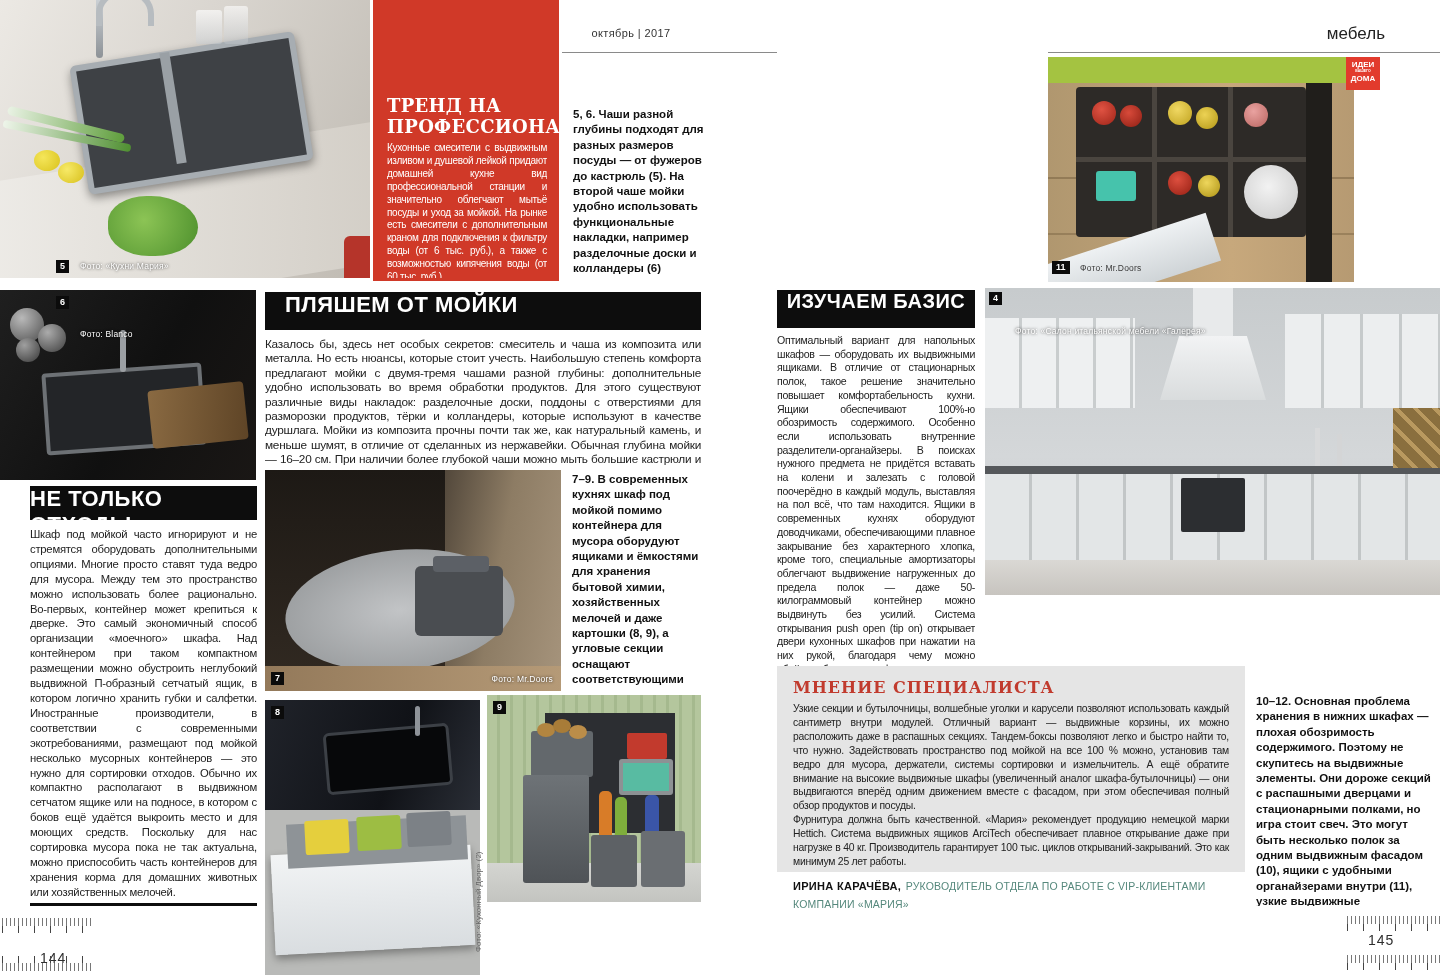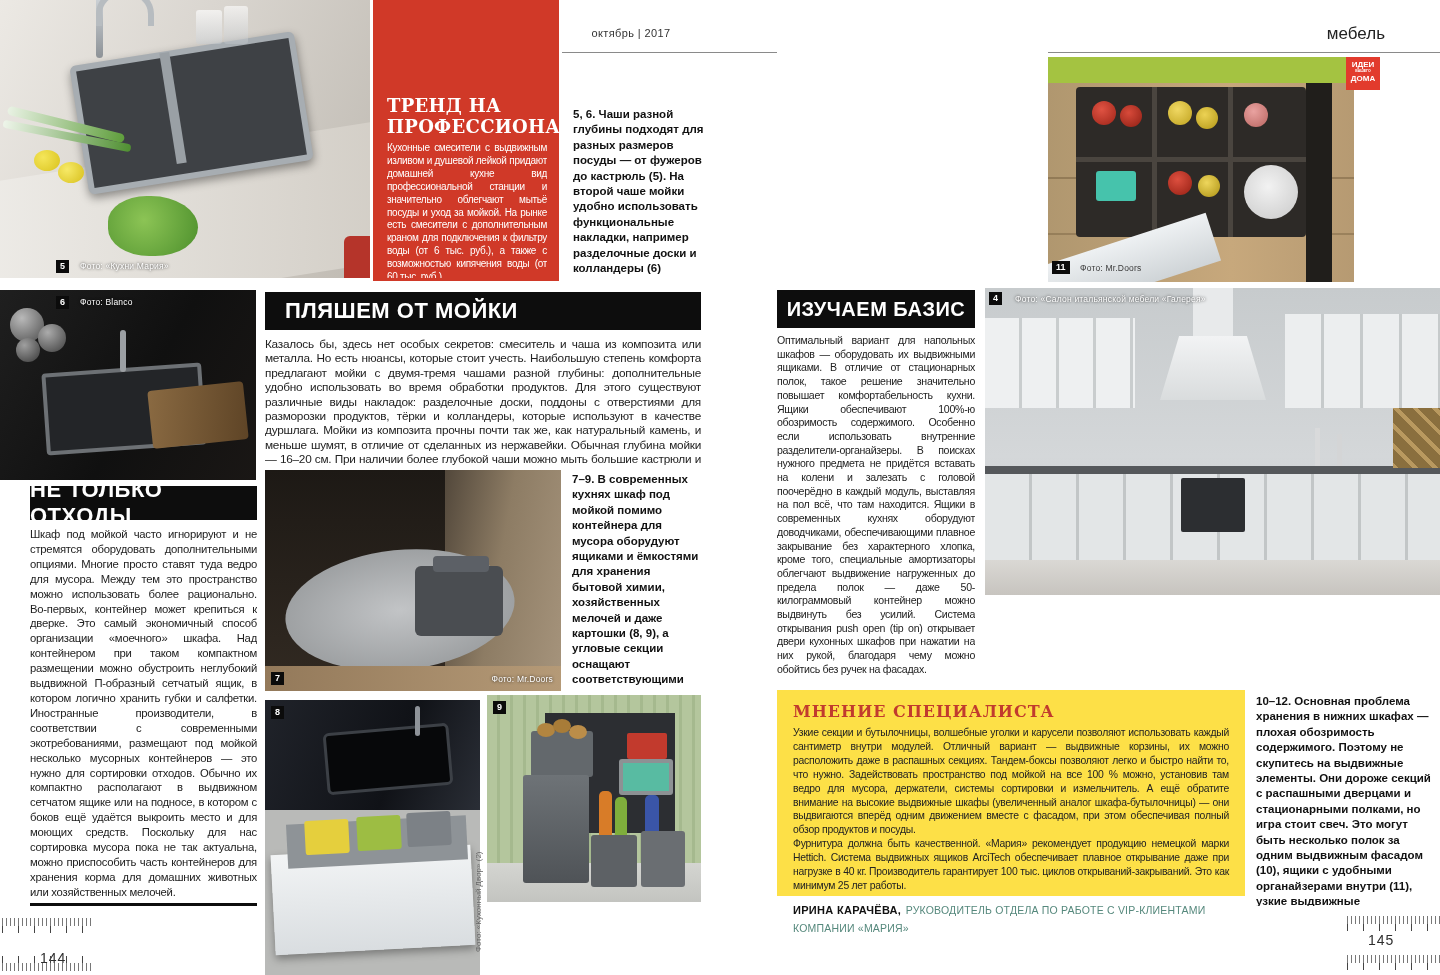--- a/index.html
+++ b/index.html
@@ -3,23 +3,23 @@
 <meta charset="utf-8">
 <style>
   html,body{margin:0;padding:0;background:#ffffff;}
   #canvas{position:relative;width:1440px;height:975px;background:#fff;overflow:hidden;
           font-family:"Liberation Sans",sans-serif;color:#1c1c1c;}
   .abs{position:absolute;}
   .photo{position:absolute;overflow:hidden;background:#777;}
   .badge{position:absolute;background:#0b0b0b;color:#fff;font-size:9px;font-weight:bold;
          padding:1px 4px;line-height:11px;}
   .credit{position:absolute;color:#fff;font-size:8.5px;letter-spacing:.2px;
-          text-shadow:0 0 3px rgba(0,0,0,.85);white-space:nowrap;}
+          text-shadow:0 0 3px rgba(0,0,0,.85);white-space:nowrap;margin-top:32px;}
   .bar{position:absolute;background:#0d0d0d;color:#fff;font-weight:bold;
-       letter-spacing:.5px;display:flex;align-items:center;}
+       letter-spacing:.5px;display:flex;align-items:flex-start;}
   .body-txt{position:absolute;text-align:justify;overflow:hidden;color:#222;}
   .cap{position:absolute;font-weight:bold;color:#111;overflow:hidden;}
   .ruler{position:absolute;background-image:
       repeating-linear-gradient(90deg,#777 0 1px,transparent 1px 4px),
       repeating-linear-gradient(90deg,#444 0 1px,transparent 1px 16px);
       background-size:100% 8px,100% 15px;background-repeat:repeat-x;
       background-position:top left,top left;height:15px;}
   .pagenum{position:absolute;font-size:14px;color:#2e2e2e;letter-spacing:1px;}
   .vcredit{position:absolute;writing-mode:vertical-rl;transform:rotate(180deg);
            font-size:8px;color:#666;white-space:nowrap;}
@@ -181,21 +181,21 @@
     <div class="shape" style="left:196px;top:190px;width:64px;height:54px;background:#2c2e31;border-radius:2px;"></div>
     <div class="shape" style="left:0;top:272px;width:455px;height:35px;background:linear-gradient(#dad8d4,#c7c4bf);"></div>
     <div class="shape" style="left:330px;top:140px;width:5px;height:38px;background:#d9dadb;"></div>
     <div class="shape" style="left:352px;top:146px;width:5px;height:32px;background:#d4d5d6;"></div>
     <div class="shape" style="left:408px;top:120px;width:47px;height:60px;background:repeating-linear-gradient(45deg,#b9995f 0 4px,#8a6f3e 4px 14px);"></div>
     <div class="badge" style="left:4px;top:4px;">4</div>
     <div class="credit" style="left:30px;top:6px;">Фото: «Салон итальянской мебели «Галерея»</div>
   </div>
 
 
-  <div style="position:absolute;left:777px;top:690px;width:468px;height:206px;background:#fde047;box-sizing:border-box;padding:12px 16px;">
+  <div style="position:absolute;left:777px;top:666px;width:468px;height:206px;background:#e5e5e5;box-sizing:border-box;padding:12px 16px;">
     <div class="serif" style="color:#c13b2e;font-weight:bold;font-size:16px;letter-spacing:1px;margin-bottom:5px;">МНЕНИЕ СПЕЦИАЛИСТА</div>
     <div style="font-size:10.4px;line-height:13.9px;letter-spacing:-0.25px;text-align:justify;color:#222;">Узкие секции и бутылочницы, волшебные уголки и карусели позволяют использовать каждый сантиметр внутри модулей. Отличный вариант — выдвижные корзины, их можно расположить даже в распашных секциях. Тандем-боксы позволяют легко и быстро найти то, что нужно. Задействовать пространство под мойкой на все 100 % можно, установив там ведро для мусора, держатели, системы сортировки и измельчитель. А ещё обратите внимание на высокие выдвижные шкафы (увеличенный аналог шкафа-бутылочницы) — они выдвигаются вперёд одним движением вместе с фасадом, при этом обеспечивая полный обзор продуктов и посуды.</div>
     <div style="font-size:10.4px;line-height:13.9px;letter-spacing:-0.25px;text-align:justify;color:#222;">Фурнитура должна быть качественной. «Мария» рекомендует продукцию немецкой марки Hettich. Система выдвижных ящиков ArciTech обеспечивает плавное открывание даже при нагрузке в 40 кг. Производитель гарантирует 100 тыс. циклов открываний-закрываний. Это как минимум 25 лет работы.</div>
     <div style="margin-top:7px;">
       <span style="font-size:11px;font-weight:bold;color:#111;letter-spacing:.3px;">ИРИНА КАРАЧЁВА,</span>
       <span style="font-size:10.5px;color:#55887c;letter-spacing:.2px;">РУКОВОДИТЕЛЬ ОТДЕЛА ПО РАБОТЕ С VIP-КЛИЕНТАМИ КОМПАНИИ «МАРИЯ»</span>
     </div>
   </div>
 
   <div class="cap" style="left:1256px;top:694px;width:180px;height:212px;font-size:11.5px;line-height:15.4px;">10–12. Основная проблема хранения в нижних шкафах — плохая обозримость содержимого. Поэтому не скупитесь на выдвижные элементы. Они дороже секций с распашными дверцами и стационарными полками, но игра стоит свеч. Это могут быть несколько полок за одним выдвижным фасадом (10), ящики с удобными органайзерами внутри (11), узкие выдвижные бутылочницы(12)</div>

